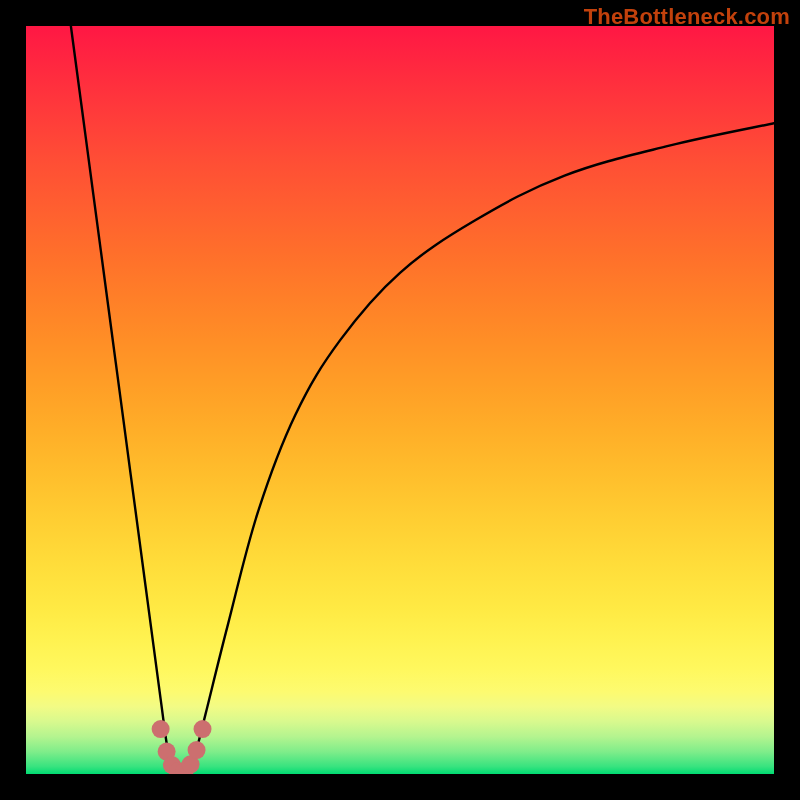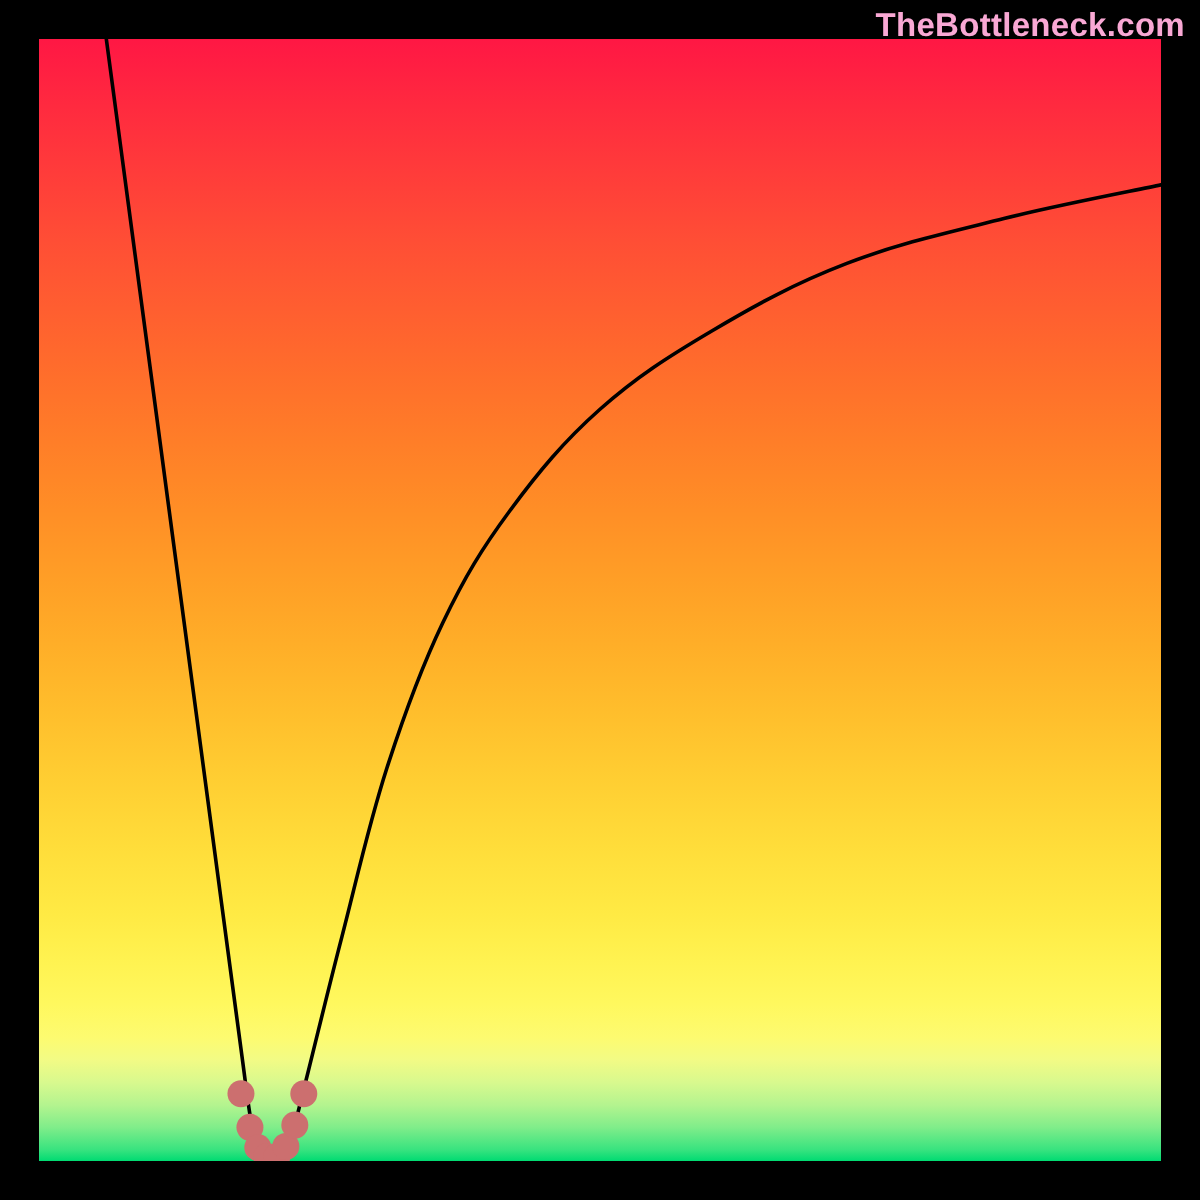--- a/index.html
+++ b/index.html
@@ -64,21 +64,21 @@
     position: absolute;
     left: 0;
     top: 0;
     width: 100%;
     height: 100%;
   }
   .watermark {
     position: absolute;
     top: 4px;
     right: 10px;
-    color: #f9a8d4;
+    color: #c2410c;
     font-size: 22px;
     font-weight: 600;
     letter-spacing: 0.2px;
     user-select: none;
   }
 </style>
 </head>
 <body>
 
 <div class="frame">

